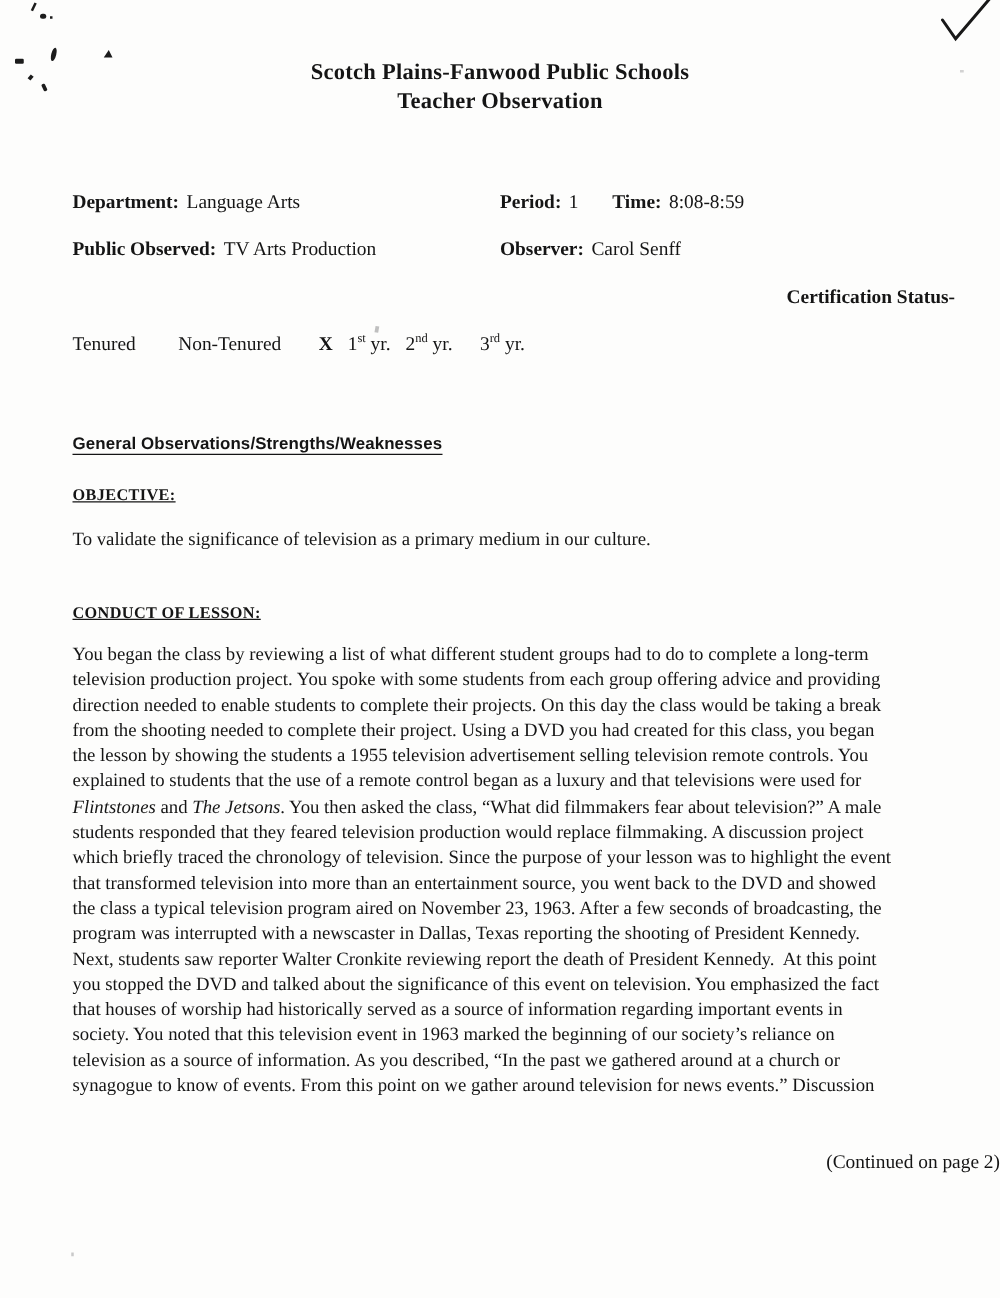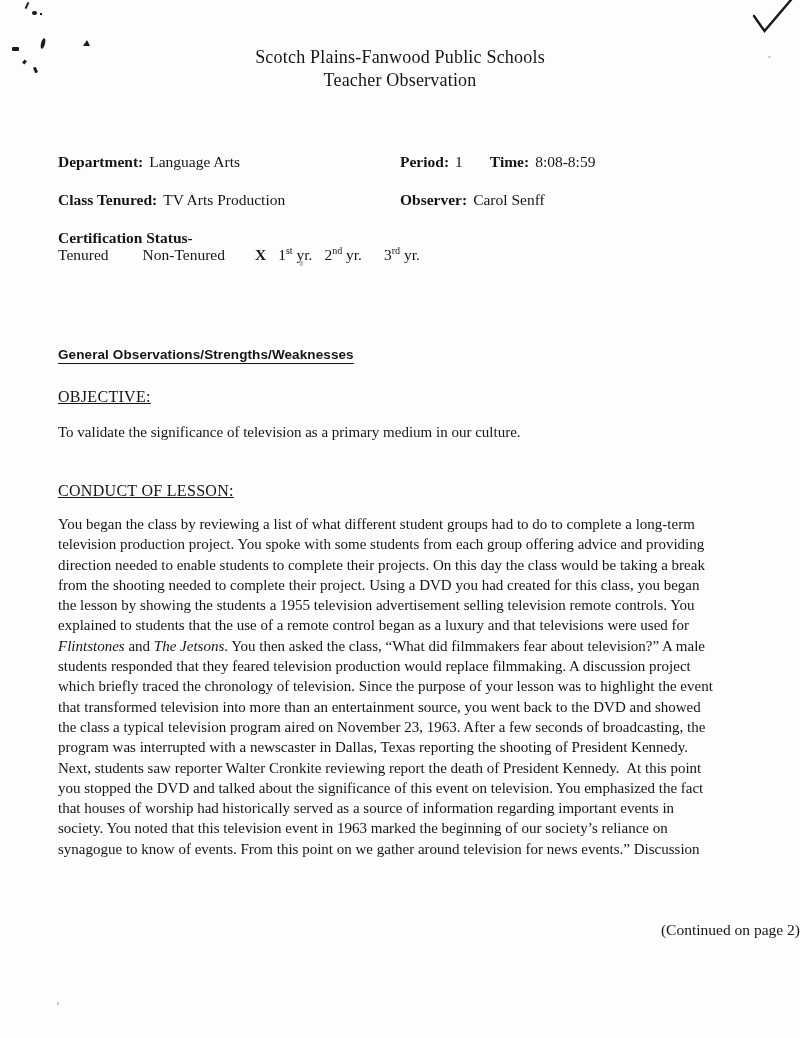--- a/index.html
+++ b/index.html
@@ -4,40 +4,40 @@
 <style>
   html,body { margin:0; padding:0; background:#ffffff; }
   .page {
     position:relative; width:800px; height:1038px; margin:0;
     background:#fdfdfc; overflow:hidden;
     font-family:"Liberation Serif","DejaVu Serif",serif;
     color:#151515;
   }
   
   .title-block { position:absolute; top:46px; left:0; right:0; text-align:center;
-    font-weight:normal; font-size:18px; line-height:23px; letter-spacing:0.2px; }
+    font-weight:bold; font-size:18px; line-height:23px; letter-spacing:0.2px; }
   
   .info { position:absolute; top:153px; left:58px; width:706px; font-size:15.5px; }
   .irow { display:grid; grid-template-columns:342px 1fr; margin-bottom:21px; line-height:17px; }
-  .irow-single { display:block; line-height:17px; }
+  .irow-single { display:block; margin-bottom:21px; line-height:17px;text-align:right; }
   .lbl { font-weight:bold; }
   .val { margin-left:6px; }
   .time-lbl { margin-left:27px; font-weight:bold; }
   
   .cert-row { display:block; line-height:18px; font-size:15.5px; }
   .ml34 { margin-left:34px; } .ml30 { margin-left:30px; } .ml12 { margin-left:12px; }
   .ml22 { margin-left:22px; }
   .bold { font-weight:bold; }
   sup { font-size:10px; line-height:0; vertical-align:super; }
   
   .general-heading { position:absolute; top:347px; left:58px;
     font-family:"Liberation Sans","DejaVu Sans",sans-serif;
     font-weight:bold; font-size:13.5px; letter-spacing:0.1px; }
   .general-heading span { border-bottom:1.5px solid #151515; padding-bottom:1px; }
-  .serif-heading { position:absolute; left:58px; font-weight:normal; font-size:16px;
+  .serif-heading { position:absolute; left:58px; font-weight:bold; font-size:13px;
     text-decoration:underline; letter-spacing:0.3px; }
   .objective-heading { top:388px; }
   .conduct-heading { top:482px; }
   .objective-text { position:absolute; top:424px; left:58px; width:706px; font-size:15px; }
   
   .para { position:absolute; top:514px; left:58px; width:706px; font-size:15px; }
   .para .doc-line { white-space:pre; line-height:20.3px; }
   
   .footer-note { position:absolute; top:921px; left:0; right:0; text-align:right; font-size:15.5px; }
   
@@ -82,21 +82,21 @@
     <div>Scotch Plains-Fanwood Public Schools</div>
     <div>Teacher Observation</div>
   </div>
 
   <div class="info">
     <div class="irow">
         <div><span class="lbl">Department:</span><span class="val">Language Arts</span></div>
         <div><span class="lbl">Period:</span><span class="val">1</span><span class="time-lbl">Time:</span><span class="val">8:08-8:59</span></div>
       </div>
     <div class="irow">
-        <div><span class="lbl">Class Tenured:</span><span class="val">TV Arts Production</span></div>
+        <div><span class="lbl">Public Observed:</span><span class="val">TV Arts Production</span></div>
         <div><span class="lbl">Observer:</span><span class="val">Carol Senff</span></div>
       </div>
     <div class="irow-single"><span class="lbl">Certification Status-</span></div>
     <div class="cert-row"><span>Tenured</span><span class="ml34">Non-Tenured</span><span class="ml30 bold">X</span><span class="ml12"><span>1</span><sup>st</sup><span> yr.</span></span><span class="ml12"><span>2</span><sup>nd</sup><span> yr.</span></span><span class="ml22"><span>3</span><sup>rd</sup><span> yr.</span></span></div>
   </div>
 
   <div class="general-heading"><span>General Observations/Strengths/Weaknesses</span></div>
   <div class="serif-heading objective-heading">OBJECTIVE:</div>
   <div class="objective-text">To validate the significance of television as a primary medium in our culture.</div>
   <div class="serif-heading conduct-heading">CONDUCT OF LESSON:</div>
@@ -111,18 +111,19 @@
       <div class="doc-line"><i>Flintstones</i><span> and </span><i>The Jetsons</i><span>. You then asked the class, “What did filmmakers fear about television?” A male</span></div>
       <div class="doc-line"><span>students responded that they feared television production would replace filmmaking. A discussion project</span></div>
       <div class="doc-line"><span>which briefly traced the chronology of television. Since the purpose of your lesson was to highlight the event</span></div>
       <div class="doc-line"><span>that transformed television into more than an entertainment source, you went back to the DVD and showed</span></div>
       <div class="doc-line"><span>the class a typical television program aired on November 23, 1963. After a few seconds of broadcasting, the</span></div>
       <div class="doc-line"><span>program was interrupted with a newscaster in Dallas, Texas reporting the shooting of President Kennedy.</span></div>
       <div class="doc-line"><span>Next, students saw reporter Walter Cronkite reviewing report the death of President Kennedy.  At this point</span></div>
       <div class="doc-line"><span>you stopped the DVD and talked about the significance of this event on television. You emphasized the fact</span></div>
       <div class="doc-line"><span>that houses of worship had historically served as a source of information regarding important events in</span></div>
       <div class="doc-line"><span>society. You noted that this television event in 1963 marked the beginning of our society’s reliance on</span></div>
+      <div class="doc-line"><span>television as a source of information. As you described, “In the past we gathered around at a church or</span></div>
       <div class="doc-line"><span>synagogue to know of events. From this point on we gather around television for news events.” Discussion</span></div>
     </div>
 
   <div class="footer-note">(Continued on page 2)</div>
 
 </div>
 
 </body></html>

